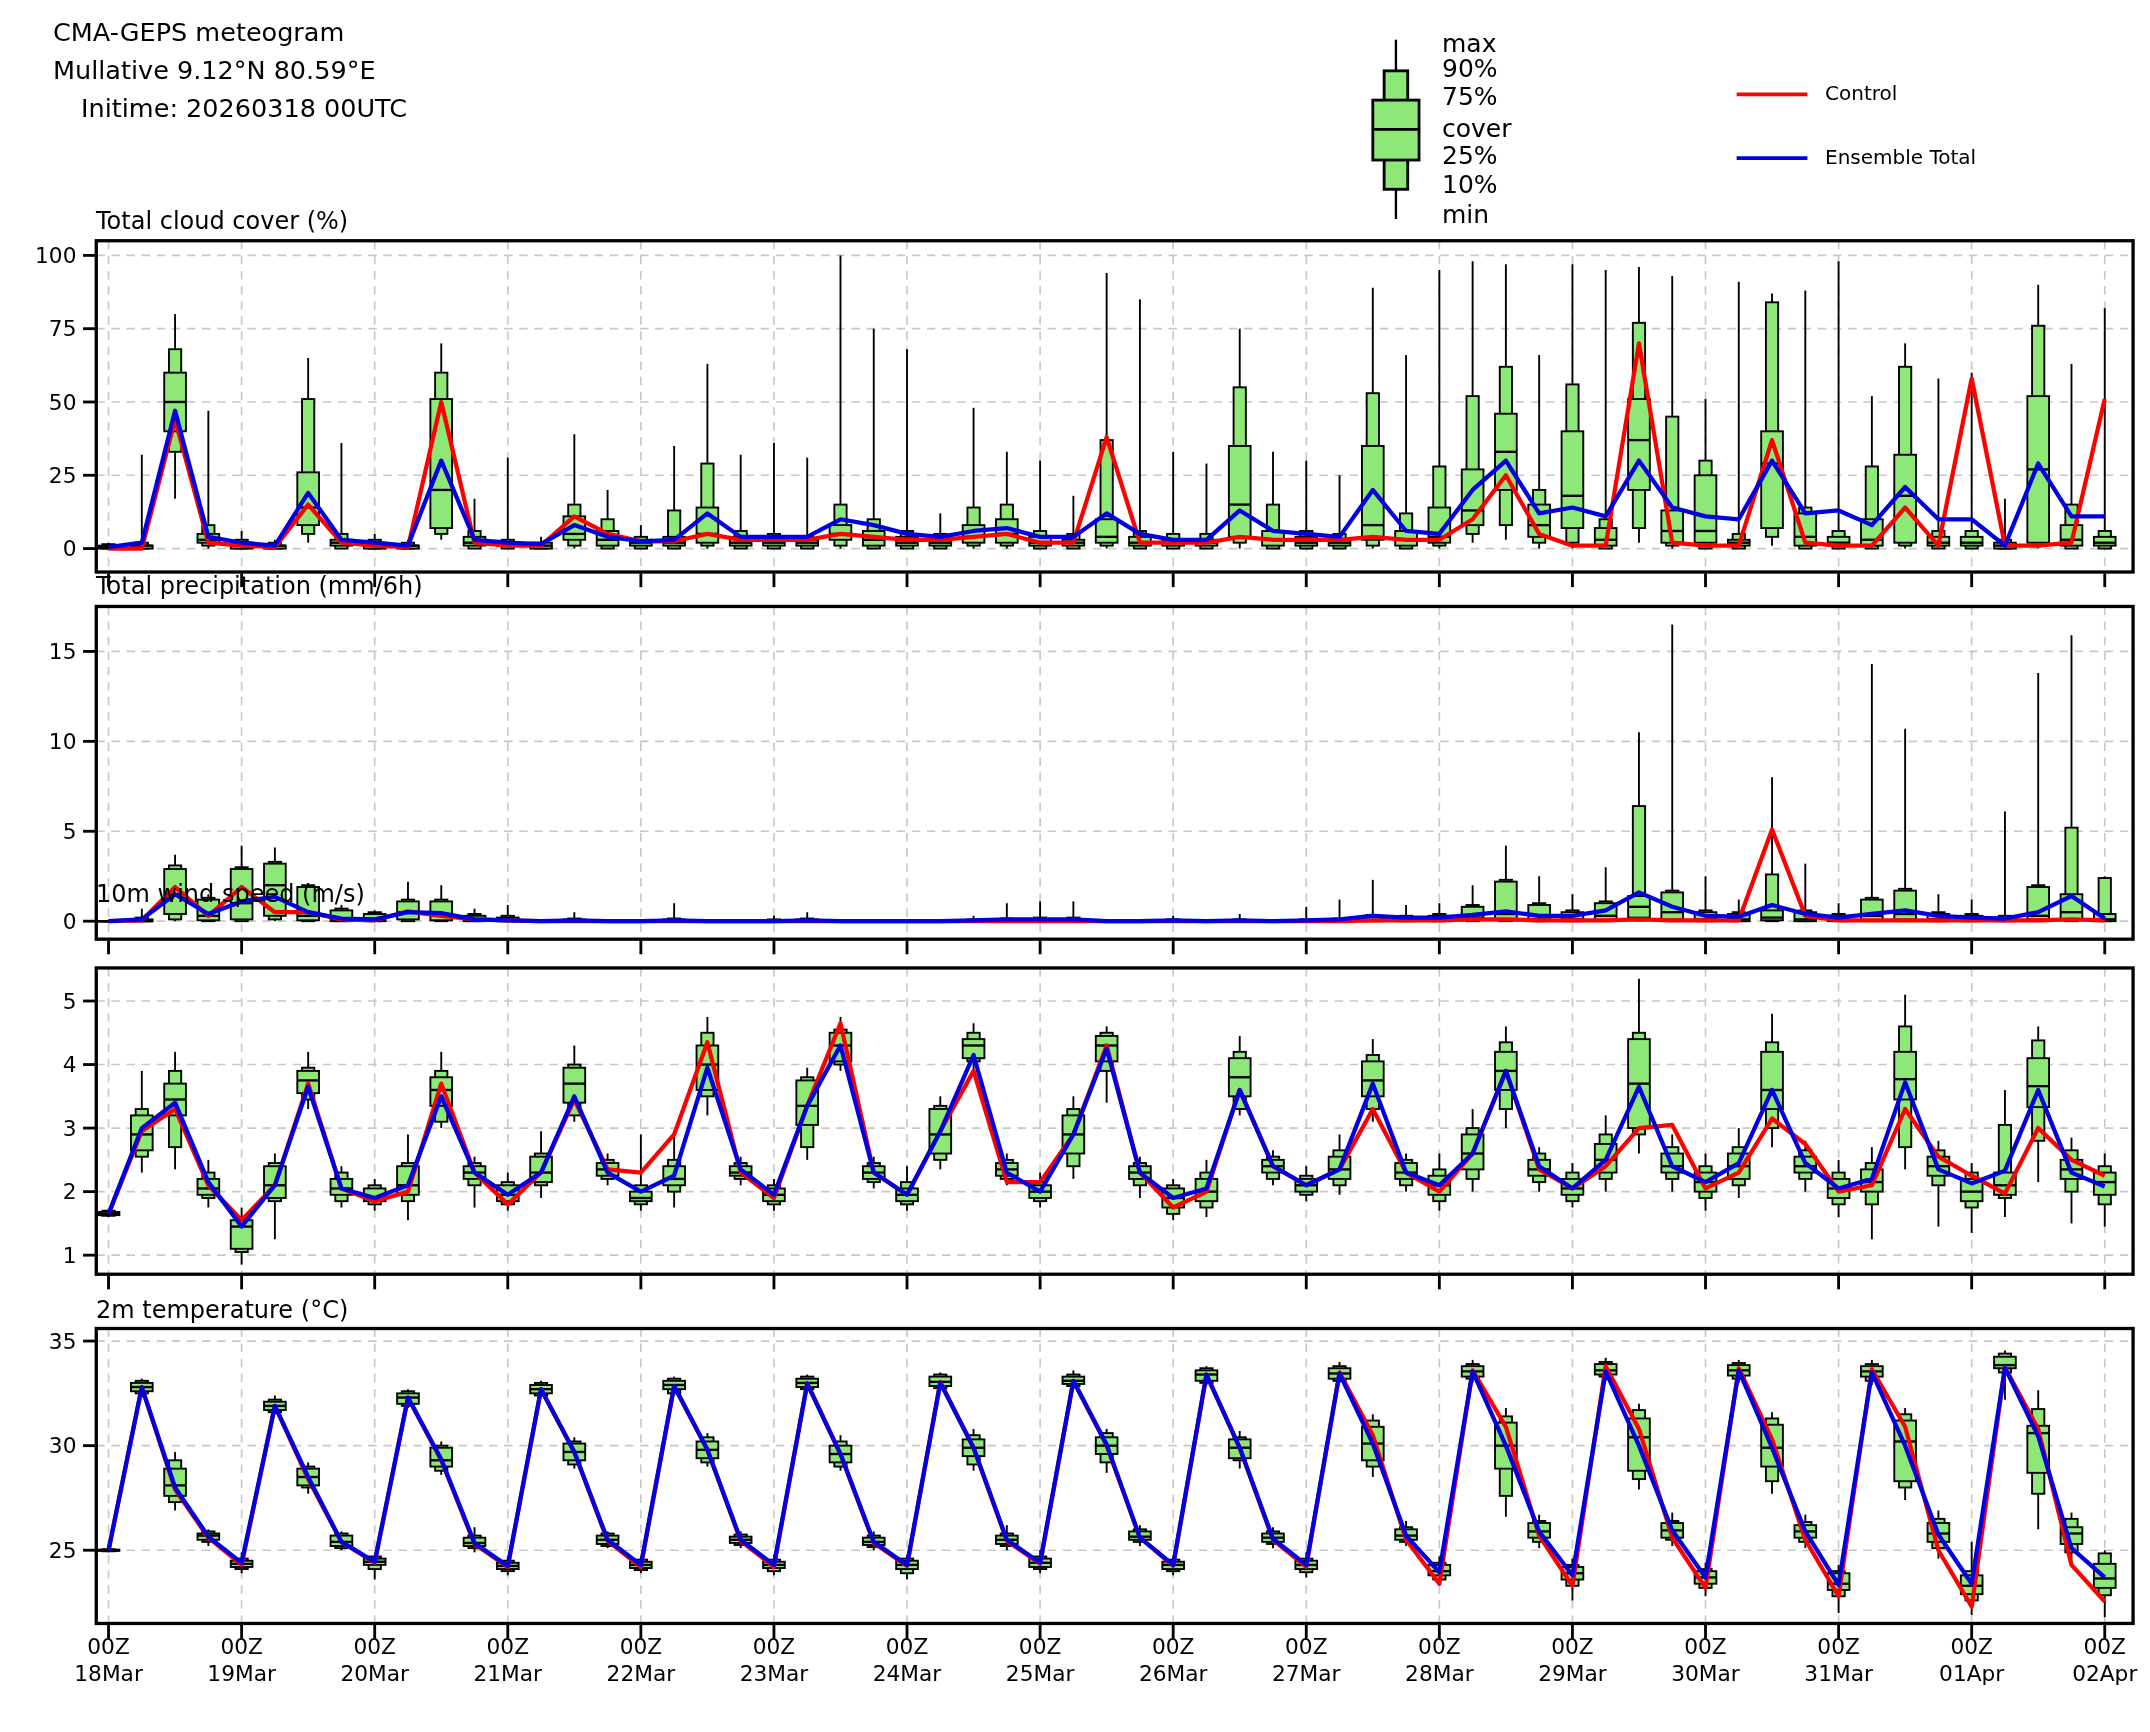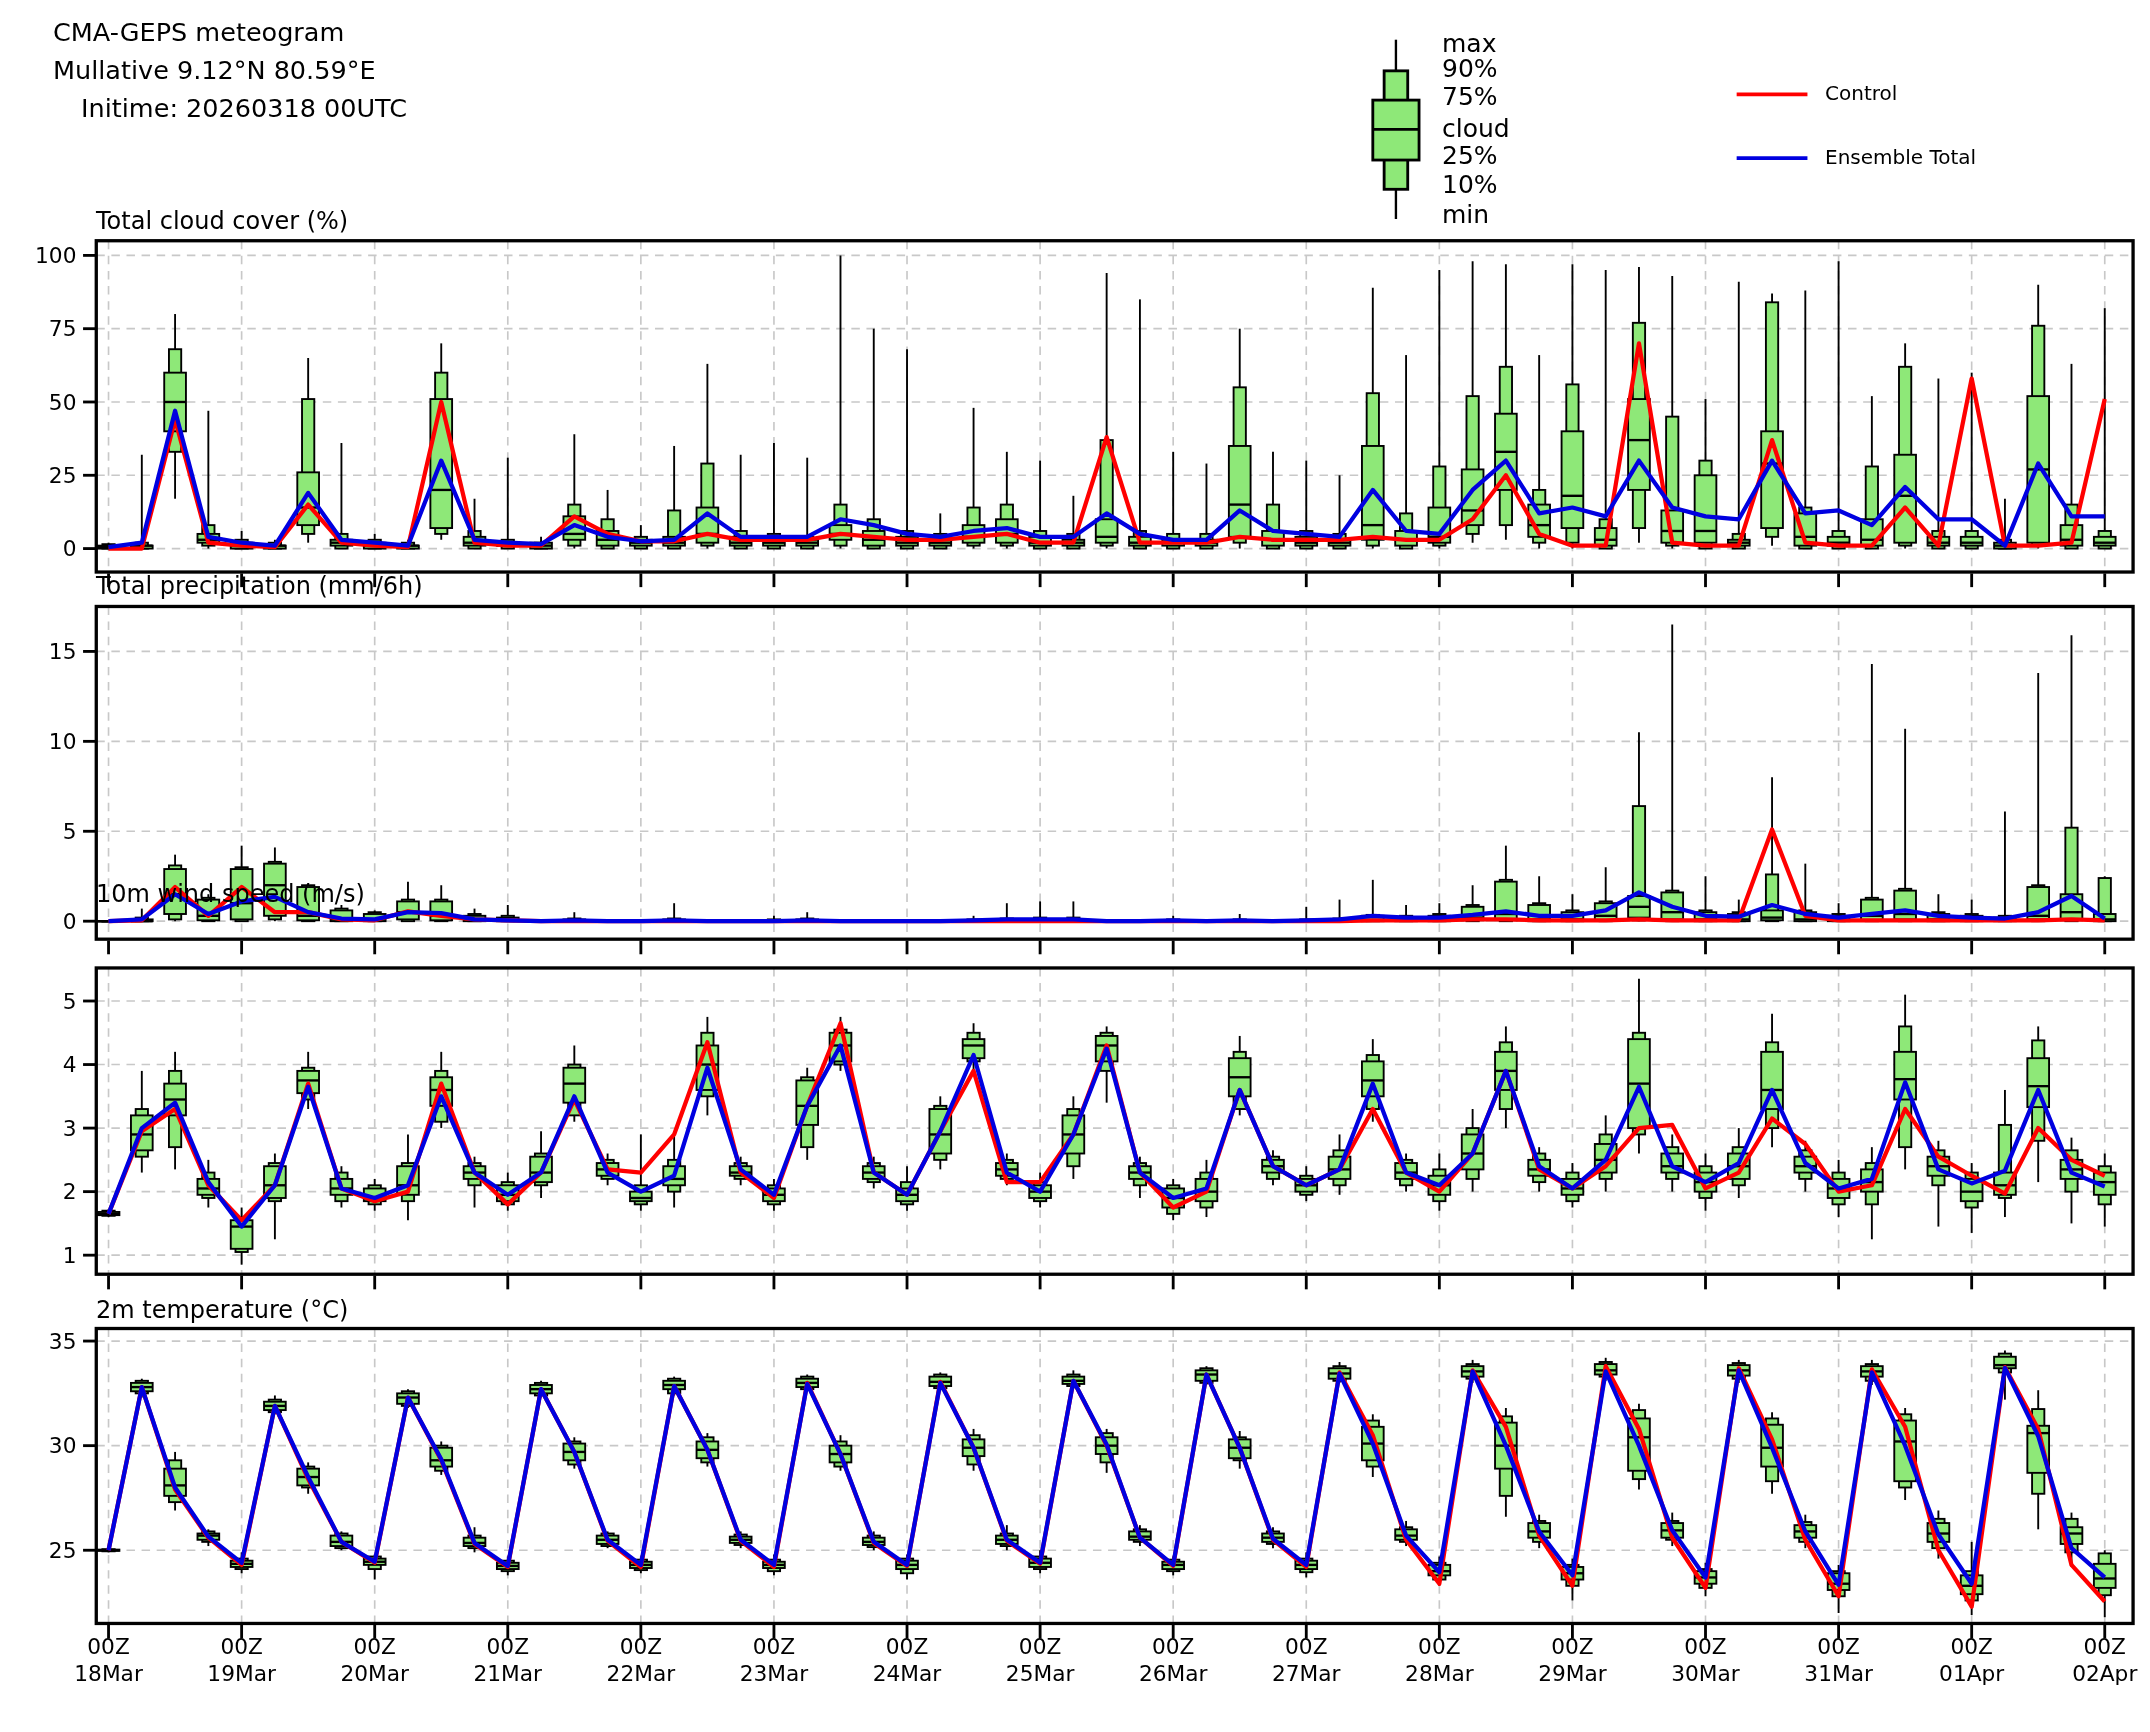--- a/index.html
+++ b/index.html
@@ -1278,21 +1278,21 @@
 
   <div class="panel-title" id="pt0">Total cloud cover (%)</div>
   <div class="panel-title" id="pt1">Total precipitation (mm/6h)</div>
   <div class="panel-title" id="pt2">10m wind speed (m/s)</div>
   <div class="panel-title" id="pt3">2m temperature (°C)</div>
 
   <div>
     <div class="lgl" style="top:33px">max</div>
     <div class="lgl" style="top:58px">90%</div>
     <div class="lgl" style="top:86px">75%</div>
-    <div class="lgl" style="top:118px">cloud</div>
+    <div class="lgl" style="top:118px">cover</div>
     <div class="lgl" style="top:145px">25%</div>
     <div class="lgl" style="top:174px">10%</div>
     <div class="lgl" style="top:204px">min</div>
   </div>
 
   <div class="series-label" id="ctl-label">Control</div>
   <div class="series-label" id="ens-label">Ensemble Total</div>
 </div>
 
 

